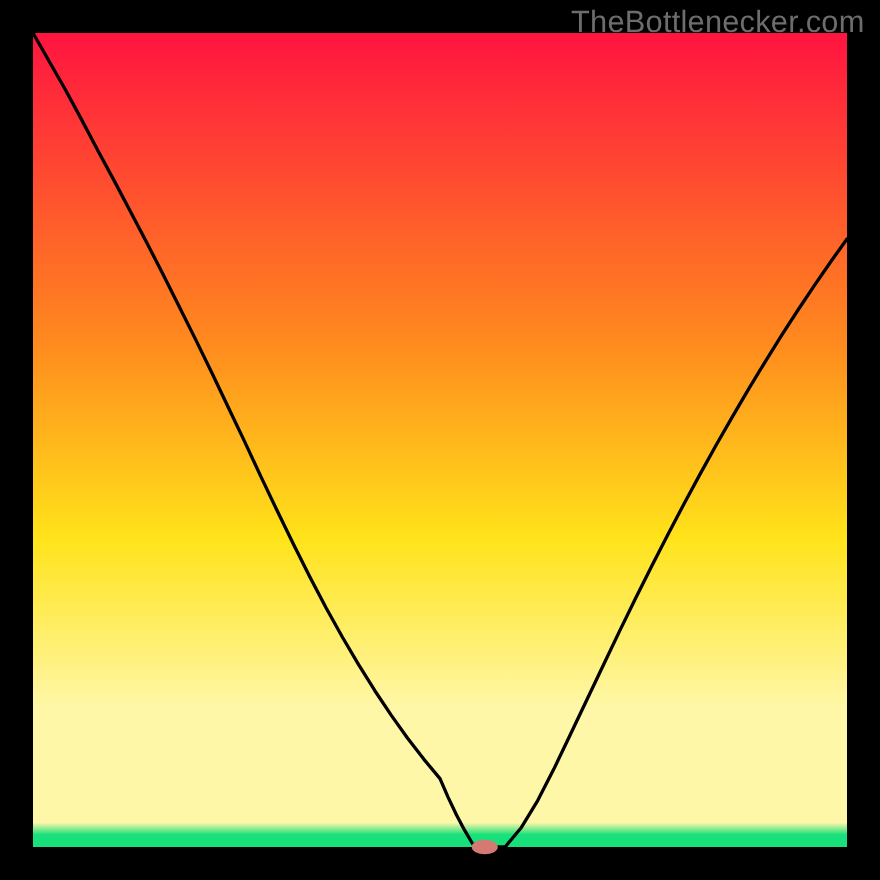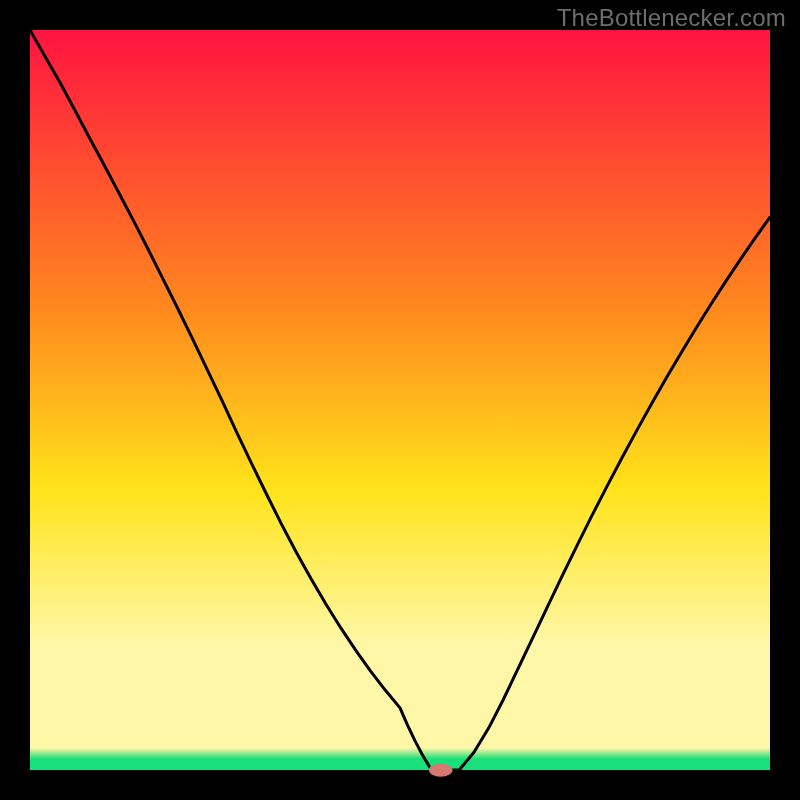--- a/index.html
+++ b/index.html
@@ -14,21 +14,21 @@
     position: relative;
     width: 800px;
     height: 800px;
     background: #000;
   }
   .attribution {
     position: absolute;
     top: 4px;
     right: 14px;
     color: #6d6d6d;
-    font-size: 24px;
+    font-size: 28px;
     font-weight: 500;
     letter-spacing: 0.2px;
     z-index: 5;
   }
   svg {
     position: absolute;
     left: 0;
     top: 0;
   }
 </style>

